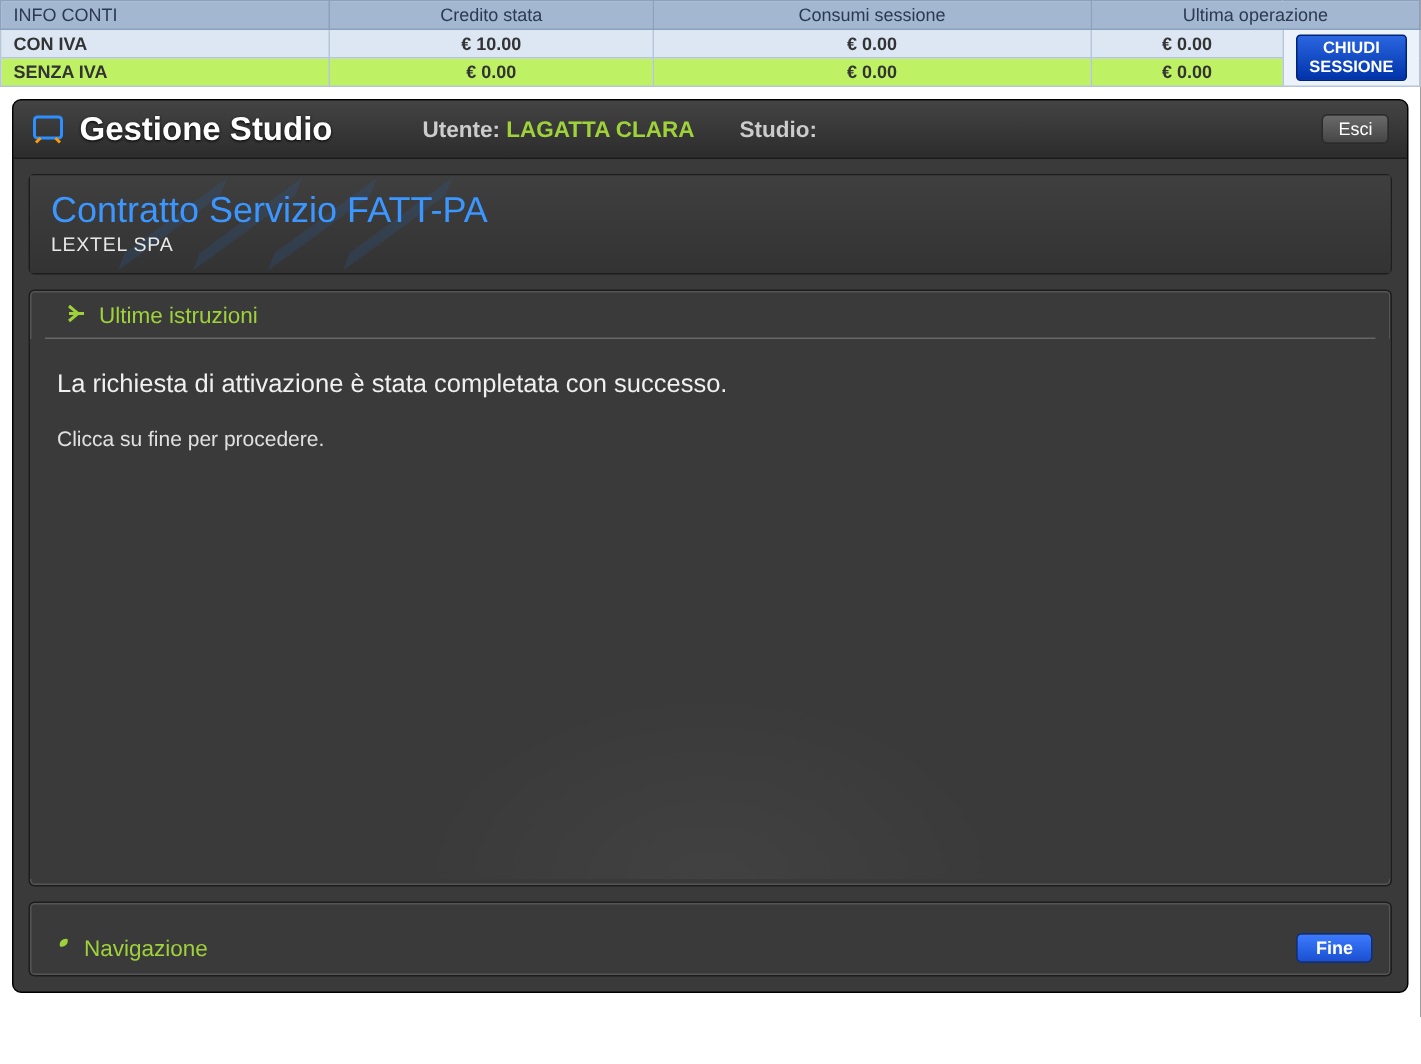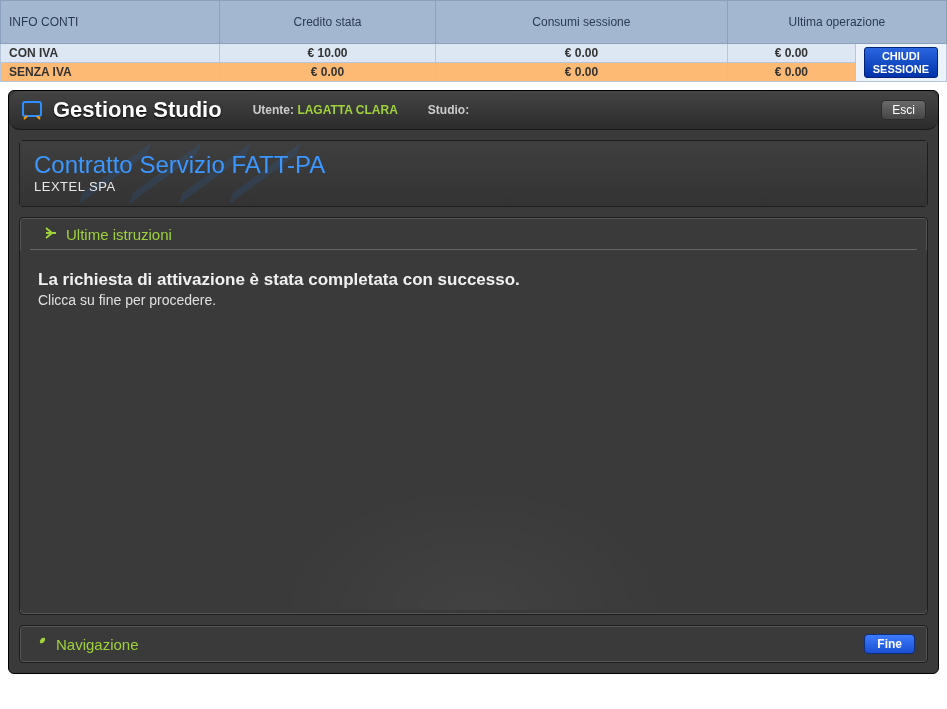--- a/index.html
+++ b/index.html
@@ -16,34 +16,34 @@
   .info-table {
     width: 100%;
     border-collapse: collapse;
     font-size: 12px;
   }
   .info-table th {
     background: #a3b8d0;
     color: #2a3a52;
     font-weight: normal;
     text-align: center;
-    padding: 14px 8px;
+    padding: 2px 8px;
     border: 1px solid #8aa0bd;
   }
   .info-table th:first-child { text-align: left; }
   .info-table td {
     padding: 2px 8px;
     border: 1px solid #b6c5da;
     text-align: center;
     font-weight: bold;
     color: #333;
   }
   .info-table td:first-child { text-align: left; }
   .info-table tr.row-a { background: #dce7f3; }
-  .info-table tr.row-b { background: #fdba74; }
+  .info-table tr.row-b { background: #bef264; }
 
   .close-session-btn {
     background: linear-gradient(#2a66e0, #0033aa);
     color: #fff;
     font-weight: bold;
     font-size: 11px;
     line-height: 1.1;
     border: 1px solid #002277;
     border-radius: 3px;
     padding: 2px 8px;
@@ -60,37 +60,36 @@
     border: 1px solid #000;
     overflow: hidden;
   }
 
   .app-header {
     display: flex;
     align-items: center;
     background: linear-gradient(#444, #2c2c2c);
     padding: 6px 12px;
     border-bottom: 1px solid #1a1a1a;
-    border-radius: 11px;
   }
   .app-logo {
     width: 22px; height: 22px;
     margin-right: 10px;
     display: flex; align-items: center; justify-content: center;
   }
   .app-title {
     color: #fff;
     font-size: 22px;
     font-weight: bold;
     text-shadow: 0 1px 2px #000;
     flex: 0 0 auto;
   }
   .user-block {
-    margin-left: 31px;
-    font-size: 12px;
+    margin-left: 60px;
+    font-size: 15px;
     color: #ddd;
     display: flex;
     gap: 30px;
     align-items: center;
   }
   .user-block .lbl { color: #ccc; font-weight: bold; }
   .user-block .val { color: #9fd23a; font-weight: bold; }
   .spacer { flex: 1; }
   .esci-btn {
     background: linear-gradient(#6a6a6a, #454545);
@@ -160,22 +159,22 @@
     padding: 20px 18px 10px 18px;
     min-height: 360px;
     position: relative;
     background:
       radial-gradient(ellipse 280px 180px at 50% 100%, rgba(255,255,255,0.04), transparent 70%),
       #3a3a3a;
   }
   .msg-main {
     color: #f0f0f0;
     font-size: 17px;
-    font-weight: bold;
-    margin-bottom: 2px;
+    font-weight: normal;
+    margin-bottom: 18px;
   }
   .msg-sub {
     color: #e0e0e0;
     font-size: 14px;
   }
 
   .print-bar {
     margin: 0 10px 10px 10px;
     border: 1px solid #888;
     border-radius: 2px;
@@ -189,20 +188,21 @@
     justify-content: center;
     gap: 6px;
   }
 
   
   .nav-panel {
     display: flex;
     align-items: center;
     gap: 8px;
     padding: 8px 12px;
+    margin-top: 12px;
   }
   .nav-title {
     color: #9fd23a;
     font-size: 15px;
   }
 
   .fine-btn {
     background: linear-gradient(#3d7bff, #1a4fd0);
     color: #fff;
     border: 1px solid #0d2f80;

